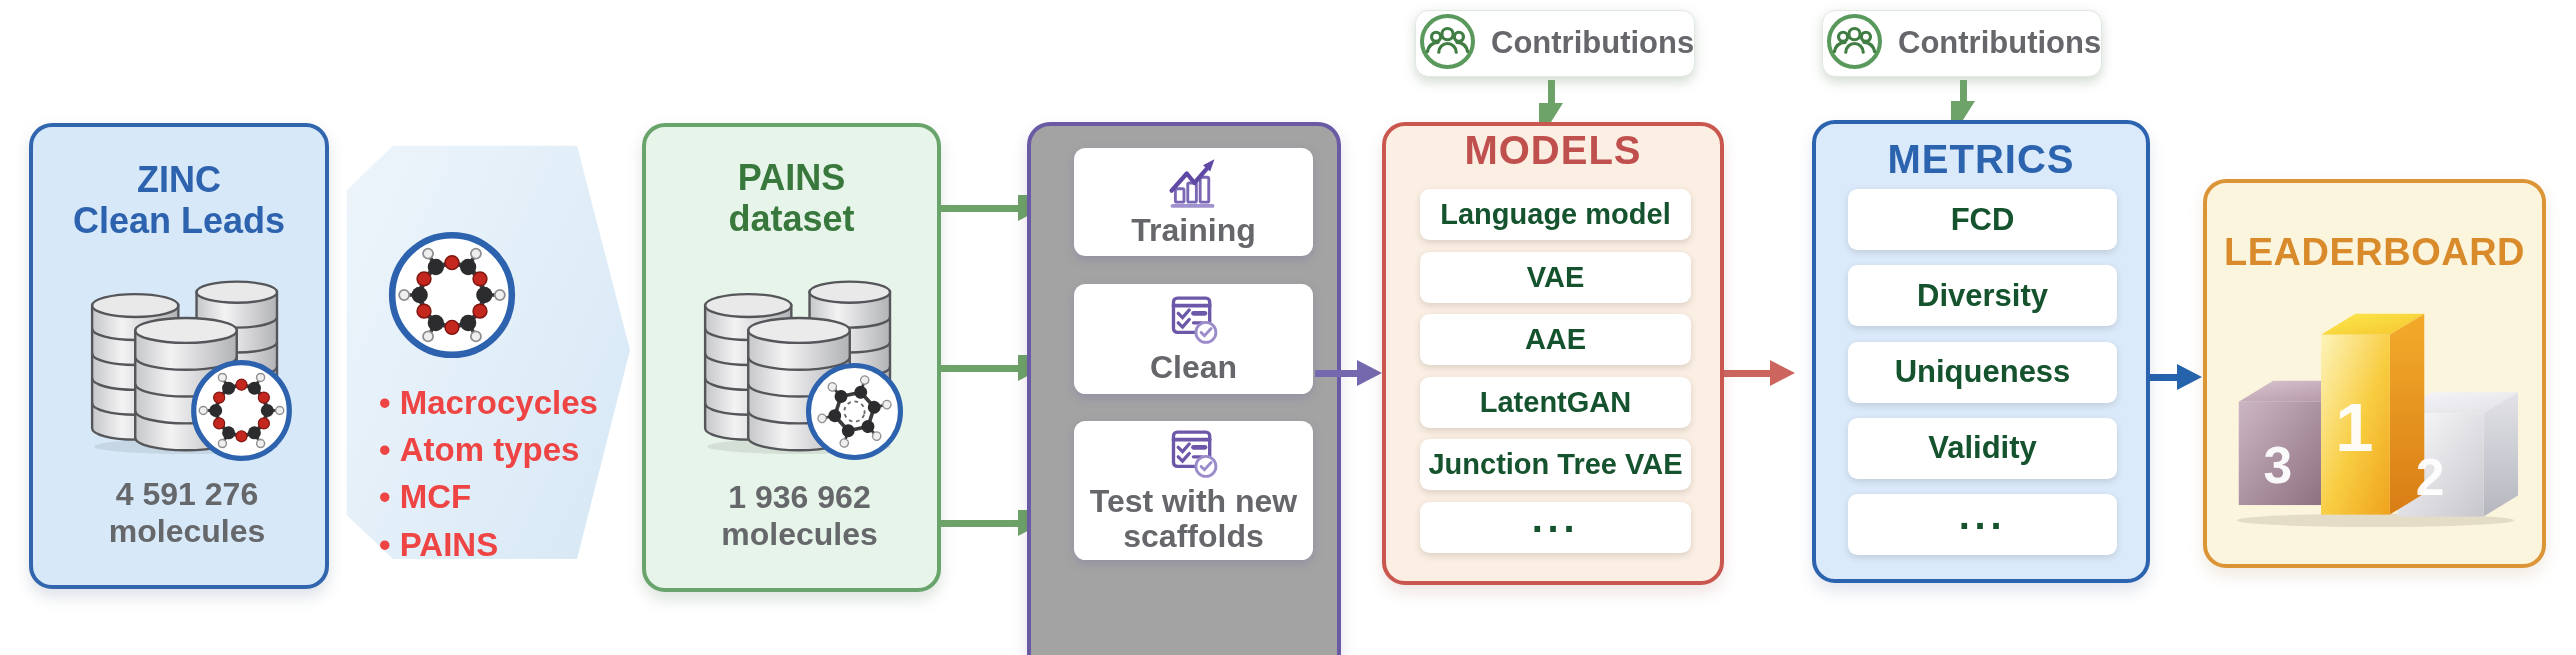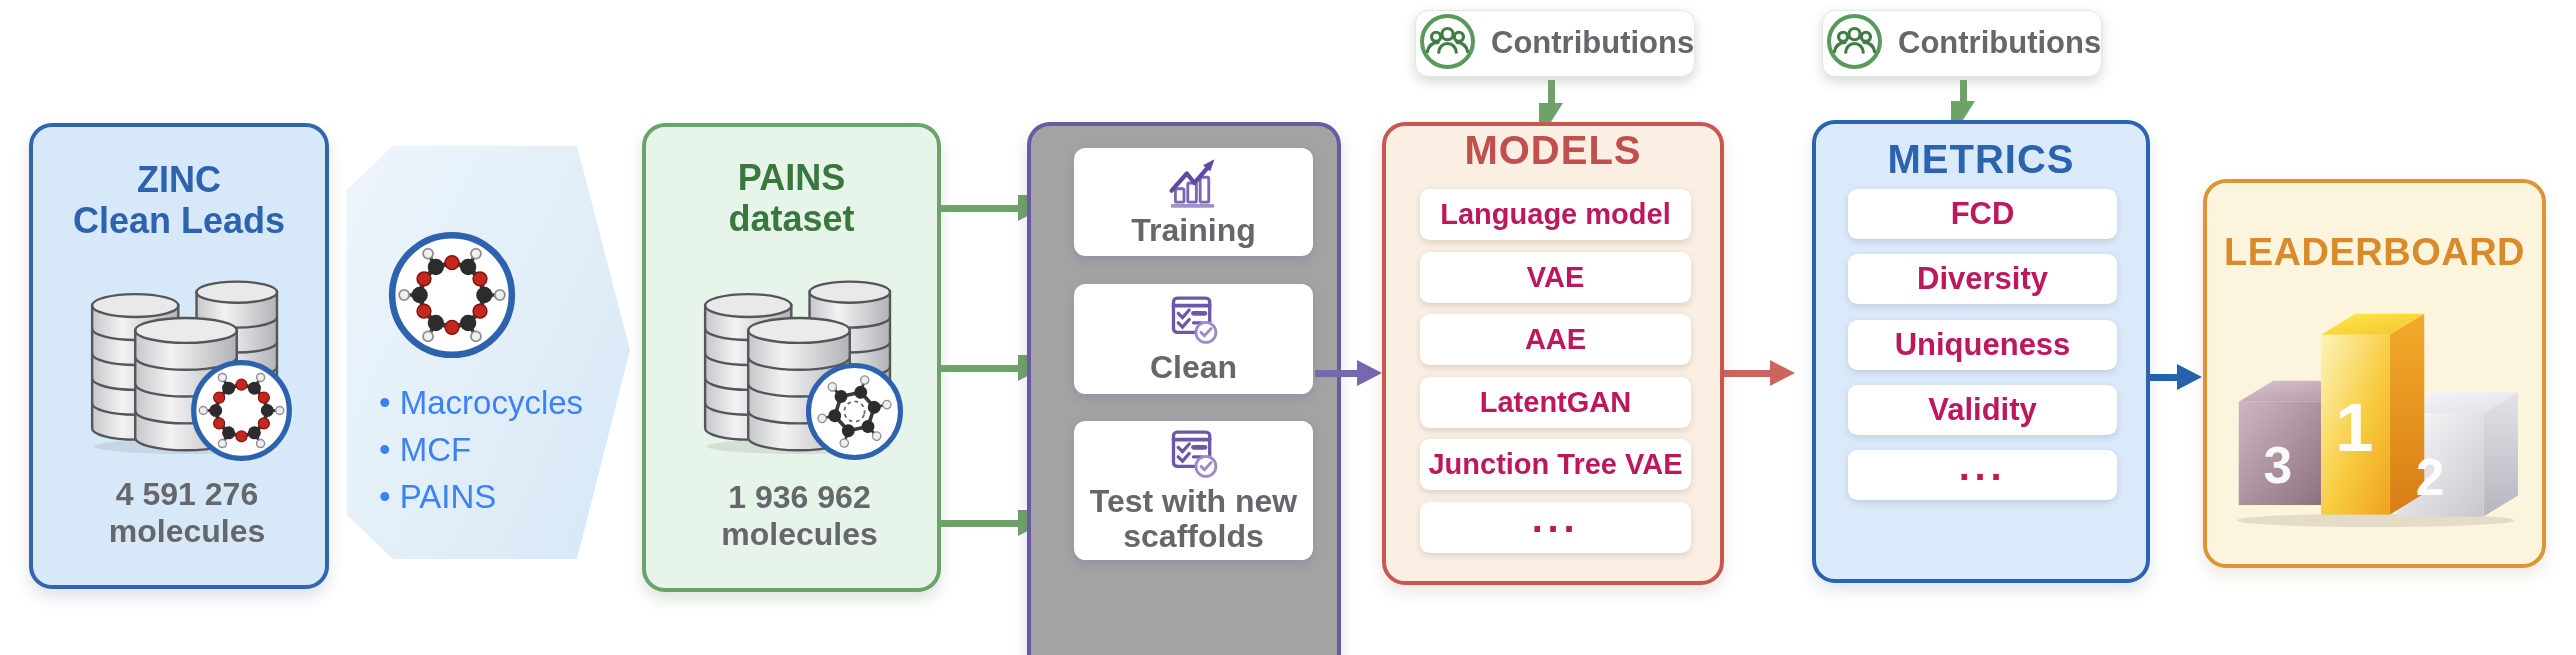--- a/index.html
+++ b/index.html
@@ -29,41 +29,41 @@
   .db{position:absolute;left:38px;top:146px;width:230px;height:182px;}
   .mol{position:absolute;}
   .mol-zinc{left:155px;top:230px;width:107px;height:107px;}
   .mol-moses{left:157px;top:233px;width:103px;height:103px;}
   .mol-filter{left:385px;top:228px;width:134px;height:134px;}
 
   
   .chevron{position:absolute;left:340px;top:142px;width:297px;height:421px;
     background:linear-gradient(115deg,#eef5fb 0%,#e1eef8 55%,#d5e7f5 100%);
     clip-path:polygon(53px 3.8px,237px 3.8px,290px 208px,237px 417px,53px 417px,6.7px 373px,6.7px 48px);}
-  .filter-list{position:absolute;left:379px;top:379px;font-size:33px;font-weight:400;color:#3b82f6;line-height:1.43;}
+  .filter-list{position:absolute;left:379px;top:379px;font-size:33px;font-weight:700;color:#ef4444;line-height:1.43;}
   .fitem::before{content:"\2022\00a0";}
 
   
   .scard{position:absolute;left:43px;width:239px;background:#ffffff;border-radius:11.5px;
     box-shadow:0 3.8px 9.6px rgba(106,90,163,.25);display:flex;flex-direction:column;
     align-items:center;justify-content:center;gap:1.9px;}
   .scard .slabel{font-size:32px;font-weight:700;color:#66676b;text-align:center;line-height:1.12;}
   .c1{top:22px;height:108px;}
   .c2{top:158px;height:110px;}
   .c3{top:295px;height:139px;}
   .sicon{width:61px;height:56px;flex:0 0 auto;}
 
   
   .items{position:absolute;display:flex;flex-direction:column;}
   .models .items{left:34px;right:29px;top:63px;gap:11.5px;}
   .metrics .items{left:32px;right:29px;top:65px;gap:15.3px;}
   .item{background:#ffffff;border-radius:9.6px;display:flex;align-items:center;justify-content:center;
-    font-weight:700;color:#be185d;box-shadow:0 2.9px 7.7px rgba(0,0,0,.12);}
+    font-weight:700;color:#14532d;box-shadow:0 2.9px 7.7px rgba(0,0,0,.12);}
   .models .item{height:51px;font-size:29px;}
-  .metrics .item{height:50px;font-size:31px;}
+  .metrics .item{height:61px;font-size:31px;}
   .item.ellipsis{font-size:40px;letter-spacing:4.8px;}
   .item.ellipsis span{transform:translateY(-8.6px);}
 
   
   .harrow{position:absolute;height:6.7px;}
   .harrow::after{content:"";position:absolute;right:-24px;top:50%;transform:translateY(-50%);
     border-top:13.4px solid transparent;border-bottom:13.4px solid transparent;border-left:25px solid;}
   .varrow{position:absolute;width:6.7px;}
   .varrow::after{content:"";position:absolute;bottom:-19px;left:50%;transform:translateX(-50%);
     border-left:12.4px solid transparent;border-right:12.4px solid transparent;border-top:19px solid;}
@@ -207,20 +207,21 @@
       <circle cx="0" cy="-27" r="5.8"></circle>
         <circle cx="23.4" cy="-13.5" r="5.8"></circle>
         <circle cx="23.4" cy="13.5" r="5.8"></circle>
       <circle cx="0" cy="27" r="5.8"></circle>
         <circle cx="-23.4" cy="13.5" r="5.8"></circle>
         <circle cx="-23.4" cy="-13.5" r="5.8"></circle>
     </g>
   </svg>
   <div class="filter-list">
     <div class="fitem">Macrocycles</div>
+    <div class="fitem">Atom types</div>
     <div class="fitem">MCF</div>
     <div class="fitem">PAINS</div>
   </div>
 
   <section class="panel moses">
     <div class="panel-title moses-title">
       <span class="tl">PAINS</span>
       <span class="tl">dataset</span>
     </div>
     <svg class="db" viewBox="0 0 220 190">

